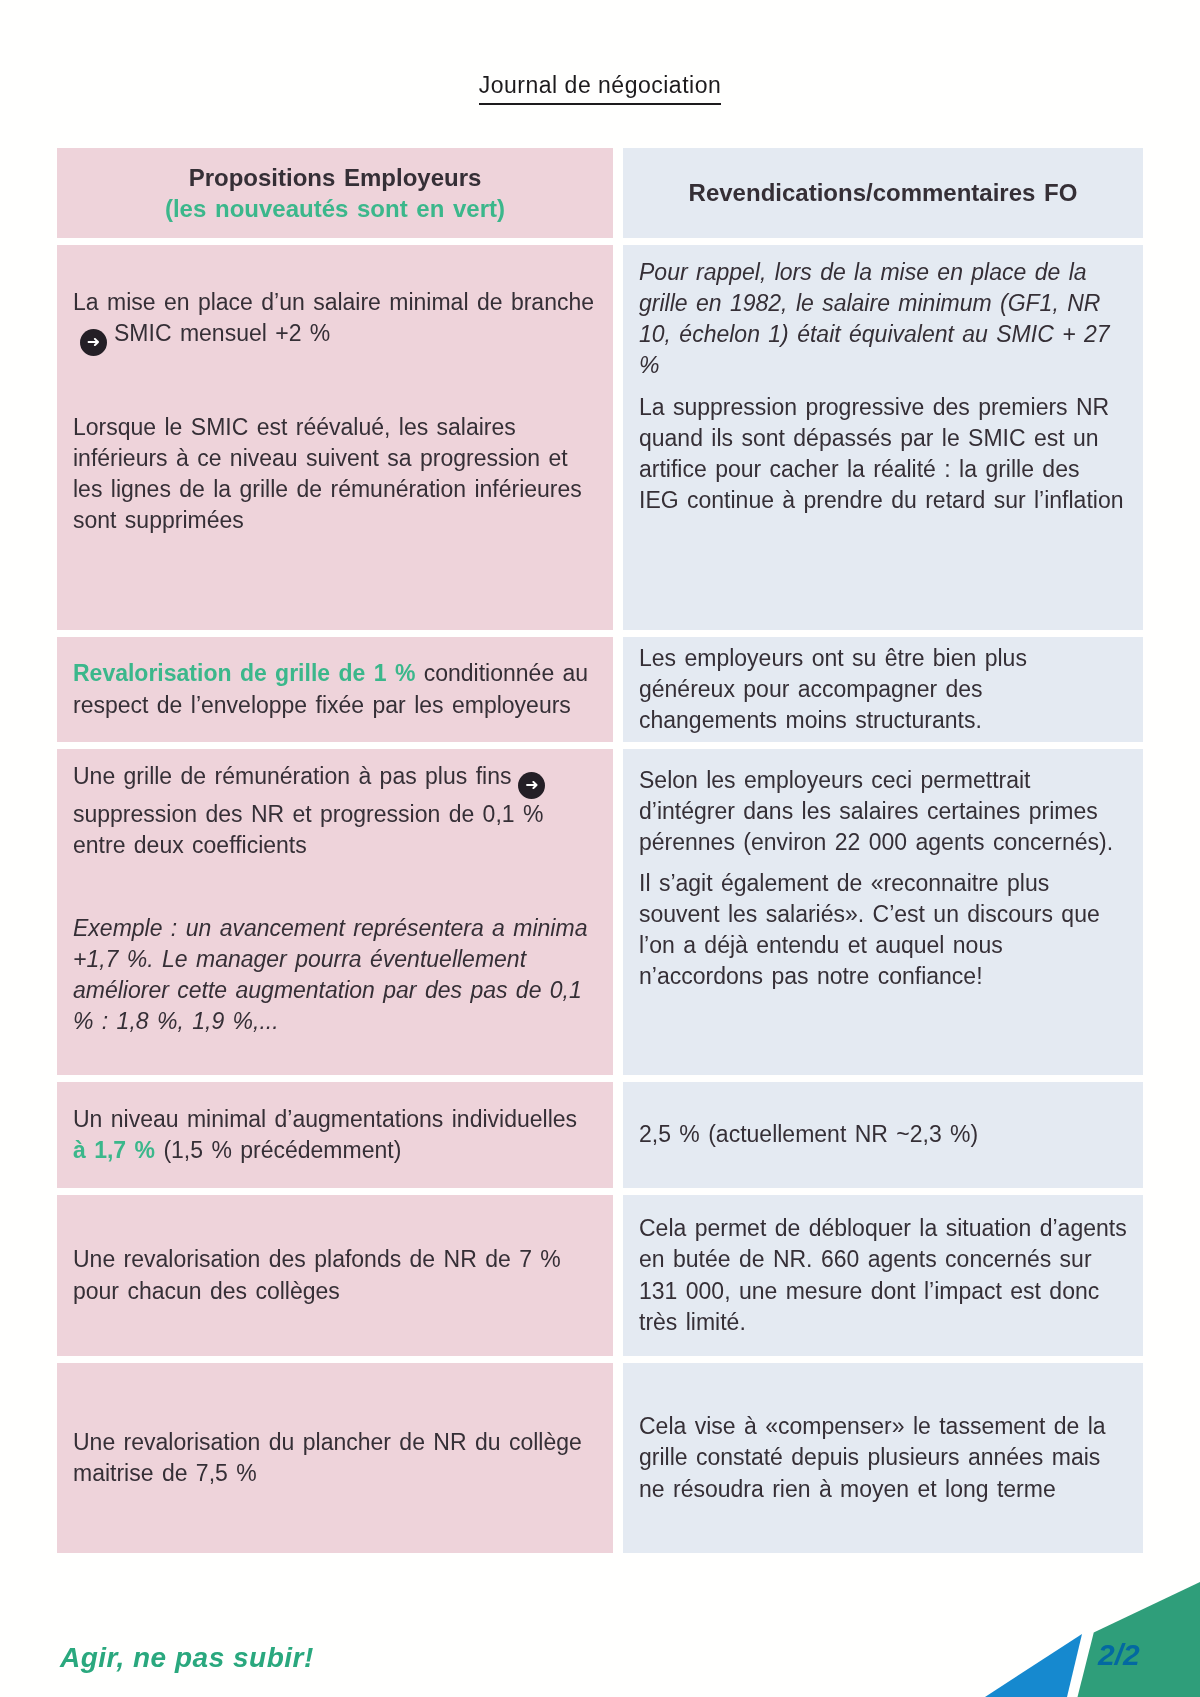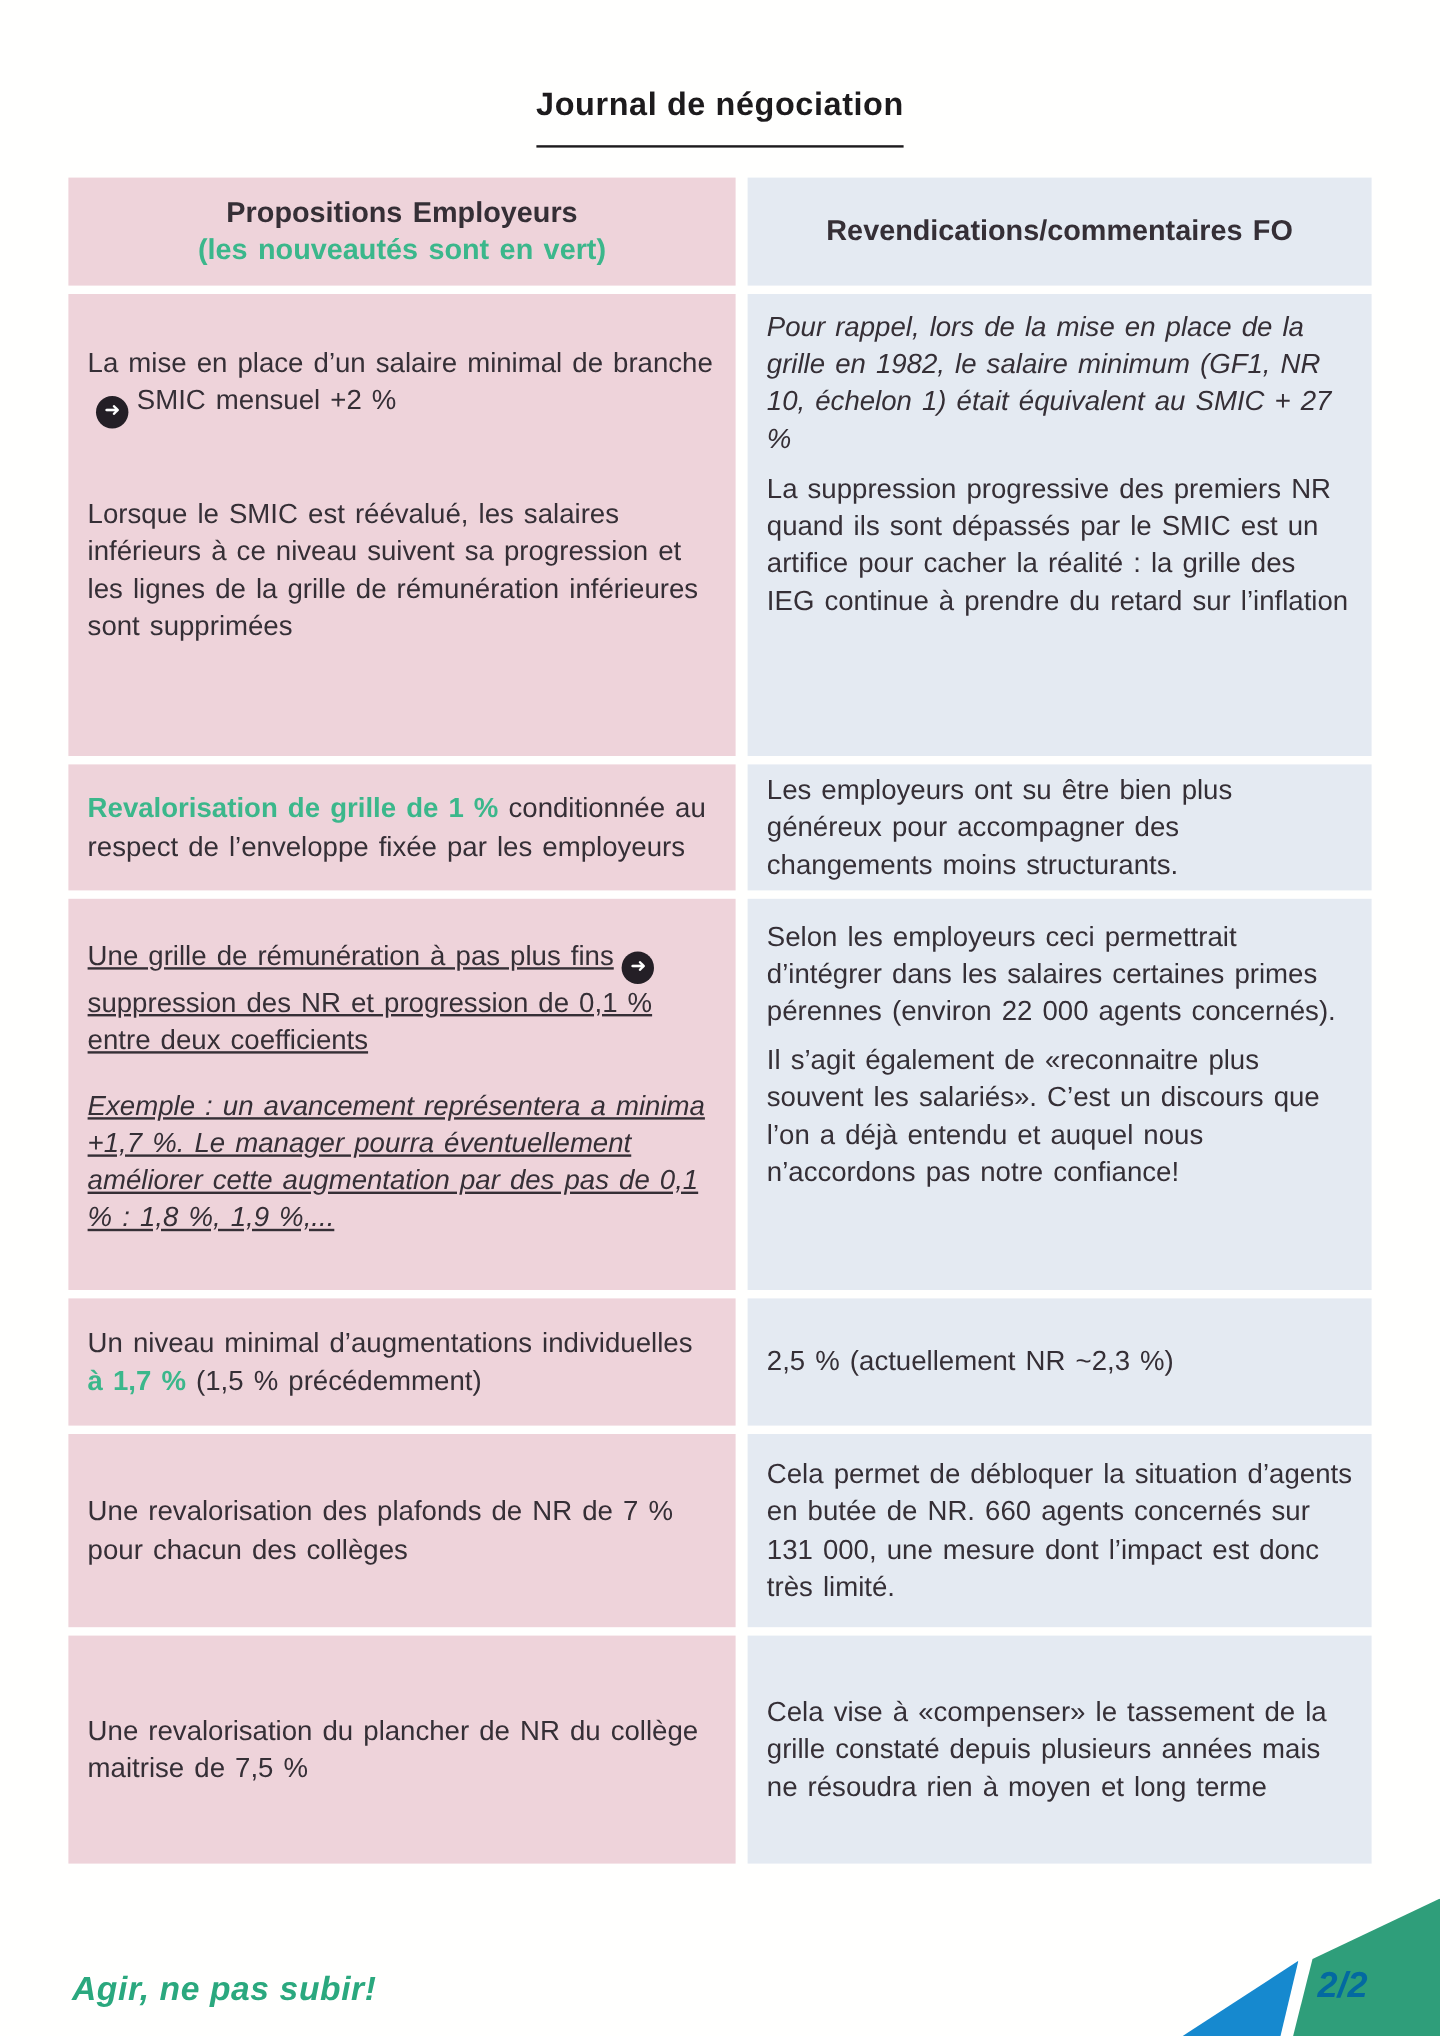--- a/index.html
+++ b/index.html
@@ -21,24 +21,24 @@
     font-family:"Liberation Sans","DejaVu Sans",sans-serif;
     color:var(--text);
     overflow:hidden;
   }
   
   .title-wrap{
     position:absolute;top:72px;left:0;width:100%;
     text-align:center;
   }
   .title-wrap span{
-    font-size:27px;font-weight:bold;letter-spacing:.5px;
+    font-size:23px;font-weight:normal;letter-spacing:.5px;
     color:var(--title_ink);
     border-bottom:2.5px solid var(--title_ink);
-    padding-bottom:19px;
+    padding-bottom:5px;
   }
   
   .nego-table{
     position:absolute;left:57px;top:148px;width:1057px;
     display:grid;
     grid-template-columns:556px 520px;
     grid-template-rows:90px 385px 105px 326px 106px 161px 190px;
     column-gap:10px;row-gap:7px;
   }
   .cell{
@@ -64,22 +64,22 @@
     font-size:16px;line-height:1;
     margin:0 7px;vertical-align:-6px;
     font-style:normal;
   }
   
   .r1.left{padding-top:42px;}
   .r1.left .para + .para{margin-top:56px;}
   .r1.right{padding-top:12px;}
   .r1.right .para + .para{margin-top:11px;}
   .r2{justify-content:center;}
-  .r3.left{padding-top:32px;text-decoration:underline;}
-  .r3.left .para + .para{margin-top:24px;}
+  .r3.left{padding-top:12px;}
+  .r3.left .para + .para{margin-top:52px;}
   .r3.right{padding-top:16px;}
   .r3.right .para + .para{margin-top:10px;}
   .r4{justify-content:center;}
   .r5{justify-content:center;}
   .r6{justify-content:center;}
   
   .slogan{
     position:absolute;left:60px;top:1642px;
     font-size:28px;font-weight:bold;font-style:italic;
     color:var(--footer_green);

